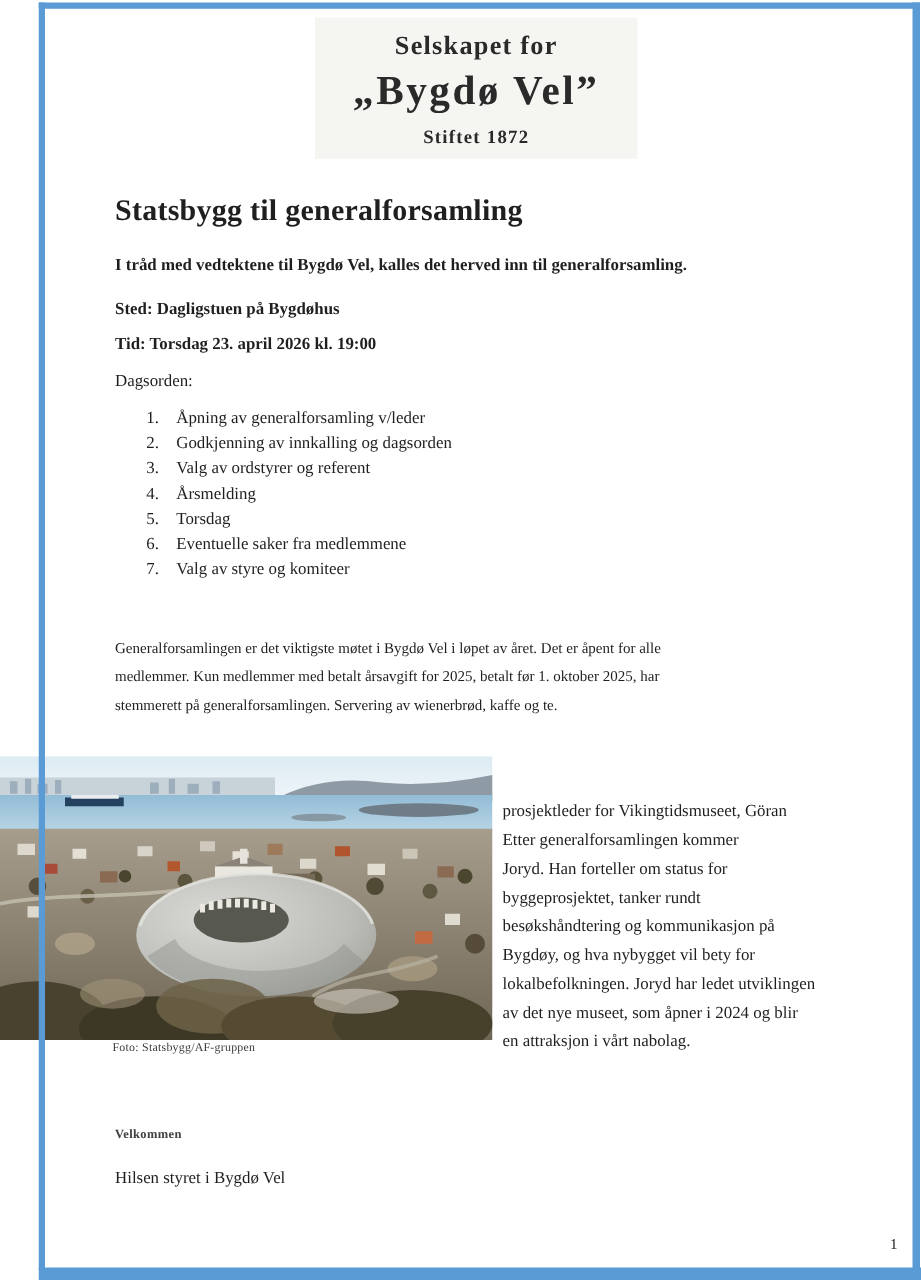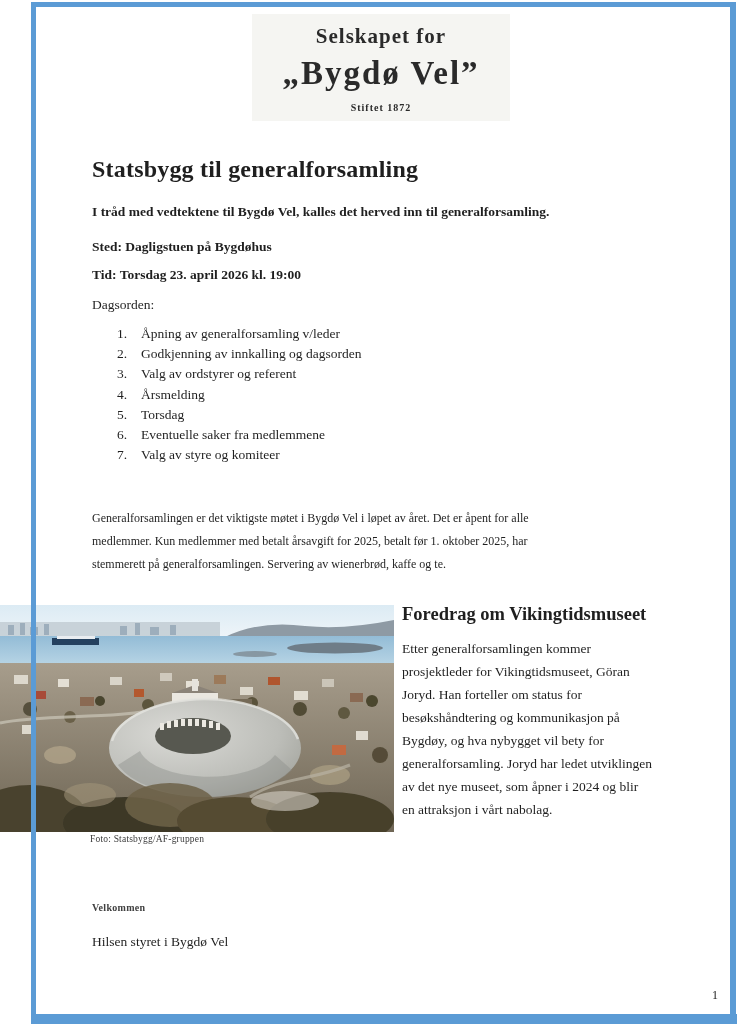--- a/index.html
+++ b/index.html
@@ -20,21 +20,21 @@
   .frame-left   { left:31px; top:2px;  width:5px;  height:1014px; }
   .frame-right  { right:1px; top:2px;  width:6px;  height:1014px; }
   .frame-bottom { left:31px; top:1014px; right:0;  height:10px; }
 
   
   .logo-wrap { position:absolute; left:31px; top:14px; width:700px; text-align:center; z-index:2; }
   .logo-box  { display:inline-block; background:#f5f5f2; padding:10px 30px 8px 30px; }
   .blackletter { font-weight:bold; color:#2a2a2a; }
   .logo-line1 { font-size:21px; letter-spacing:1px; }
   .logo-line2 { font-size:33px; letter-spacing:2px; margin-top:6px; }
-  .logo-line3 { font-size:10px; letter-spacing:1px; margin-top:10px; }
+  .logo-line3 { font-size:15px; letter-spacing:1px; margin-top:10px; }
 
   .abs { position:absolute; z-index:2; }
 
   .doc-title { left:92px; top:156px; font-size:24px; font-weight:bold; letter-spacing:0.2px; }
 
   .lead-bold { left:92px; font-size:13.5px; font-weight:bold; }
   .intro { top:204px; width:560px; }
   .sted  { top:239px; }
   .tid   { top:267px; }
 
@@ -236,28 +236,28 @@
         <ellipse cx="235" cy="216" rx="58" ry="24" fill="#554b33"></ellipse>
         <ellipse cx="330" cy="214" rx="64" ry="27" fill="#46402c"></ellipse>
         <ellipse cx="285" cy="196" rx="34" ry="10" fill="#d6d0c6" opacity="0.6"></ellipse>
         <ellipse cx="90" cy="190" rx="26" ry="12" fill="#a3957a" opacity="0.55"></ellipse>
       </g>
     </svg>
   </div>
 
   <div class="abs photo-credit">Foto: Statsbygg/AF-gruppen</div>
 
-  <h2 class="abs talk-heading">Foredrag om Vikingtidsmuseet</h2>
   <div class="abs talk-text">
+    <div>prosjektleder for Vikingtidsmuseet, Göran</div>
     <div>Etter generalforsamlingen kommer</div>
-    <div>prosjektleder for Vikingtidsmuseet, Göran</div>
     <div>Joryd. Han forteller om status for</div>
+    <div>byggeprosjektet, tanker rundt</div>
     <div>besøkshåndtering og kommunikasjon på</div>
     <div>Bygdøy, og hva nybygget vil bety for</div>
-    <div>generalforsamling. Joryd har ledet utviklingen</div>
+    <div>lokalbefolkningen. Joryd har ledet utviklingen</div>
     <div>av det nye museet, som åpner i 2024 og blir</div>
     <div>en attraksjon i vårt nabolag.</div>
   </div>
 
   <div class="abs welcome">Velkommen</div>
   <div class="abs signature">Hilsen styret i Bygdø Vel</div>
 
   <div class="abs page-num">1</div>
 
 </div>

